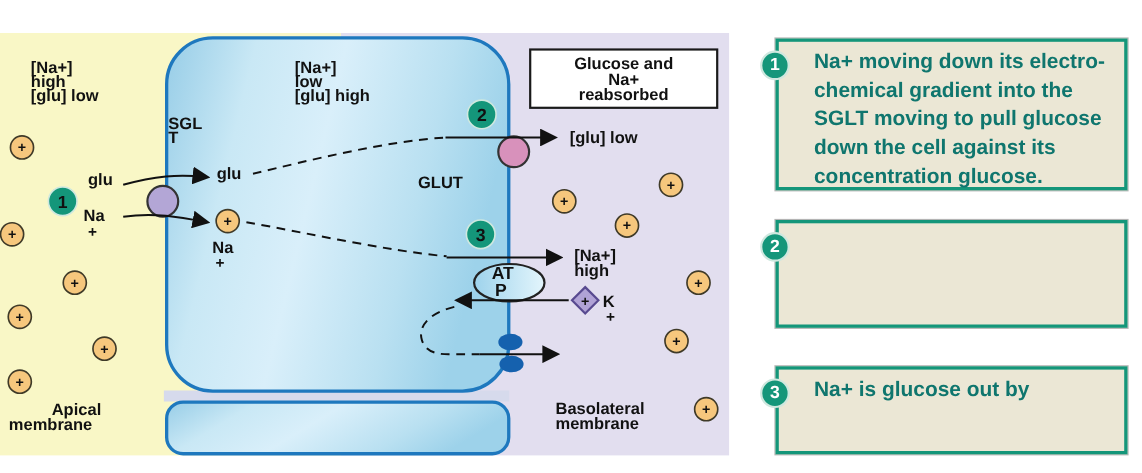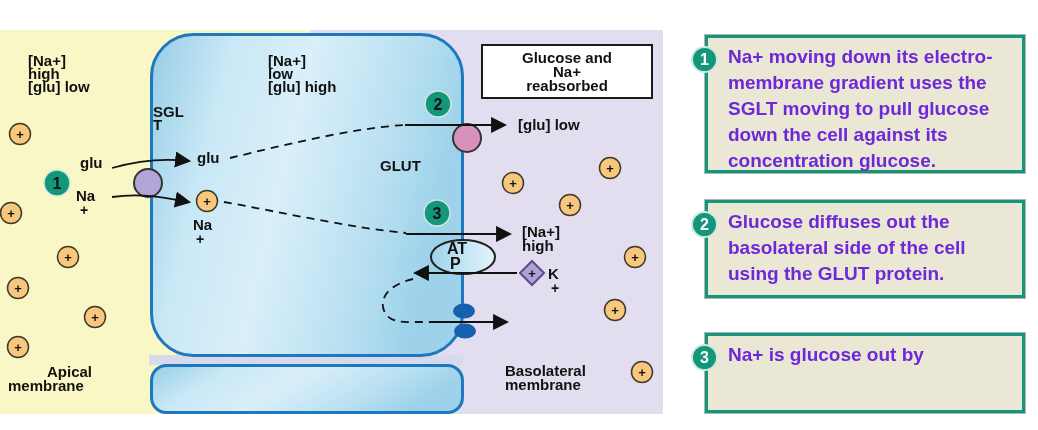--- a/index.html
+++ b/index.html
@@ -20,22 +20,22 @@
     box-shadow: 0 0 0 1px rgba(40,40,40,.35);
   }
   .note-badge {
     position: absolute; left: -17px; top: 8px;
     width: 27px; height: 27px; border-radius: 50%;
     background: #14967a; border: 2px solid #cfe8df;
     color: #fff; font-size: 16px; font-weight: 700;
     display: flex; align-items: center; justify-content: center;
   }
   .note-text {
-    padding: 6px 6px 4px 20px;
-    font-size: 19px; line-height: 26px; font-weight: 700; color: #6d28d9;
+    padding: 6px 6px 4px 32px;
+    font-size: 19px; line-height: 26px; font-weight: 700; color: #0f766e;
     white-space: nowrap;
   }
 </style>
 </head>
 <body>
 
 <div id="stage">
 
   <div id="diagram-wrap">
     <svg width="663" height="430" viewBox="0 0 663 430">
@@ -206,34 +206,29 @@
         <text x="505" y="376" font-size="15">Basolateral</text>
         <text x="505" y="390" font-size="15">membrane</text>
       </g>
     </svg>
   </div>
 
   <div class="note" style="top:35px; height:138px;">
     <div class="note-badge">1</div>
     <div class="note-text">
       <div>Na+ moving down its electro-</div>
-      <div>membrane gradient uses the</div>
+      <div>chemical gradient into the</div>
       <div>SGLT moving to pull glucose</div>
       <div>down the cell against its</div>
       <div>concentration glucose.</div>
     </div>
   </div>
 
   <div class="note" style="top:200px; height:98px;">
     <div class="note-badge">2</div>
-    <div class="note-text">
-      <div>Glucose diffuses out the</div>
-      <div>basolateral side of the cell</div>
-      <div>using the GLUT protein.</div>
-    </div>
   </div>
 
   <div class="note" style="top:333px; height:80px;">
     <div class="note-badge">3</div>
     <div class="note-text">
       <div>Na+ is glucose out by</div>
     </div>
   </div>
 
 </div>

